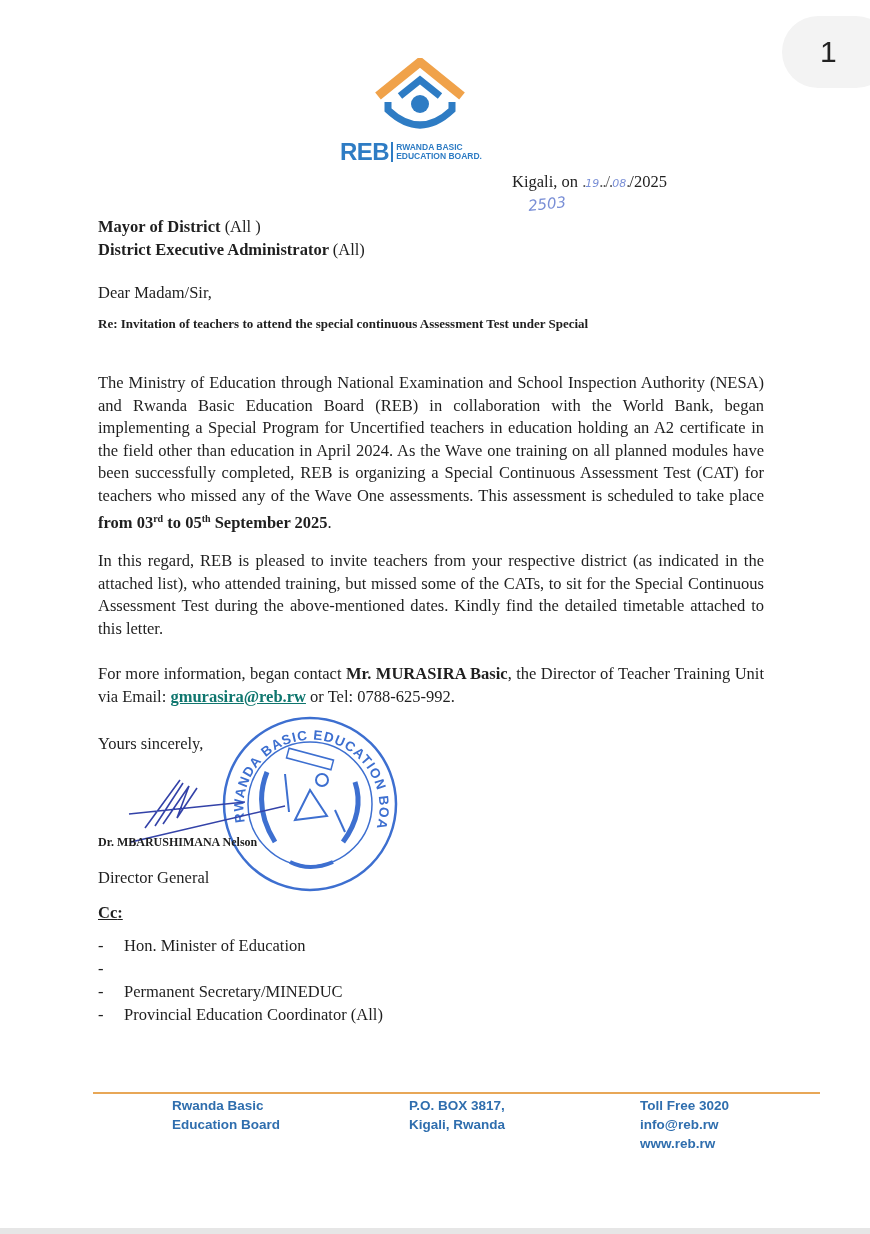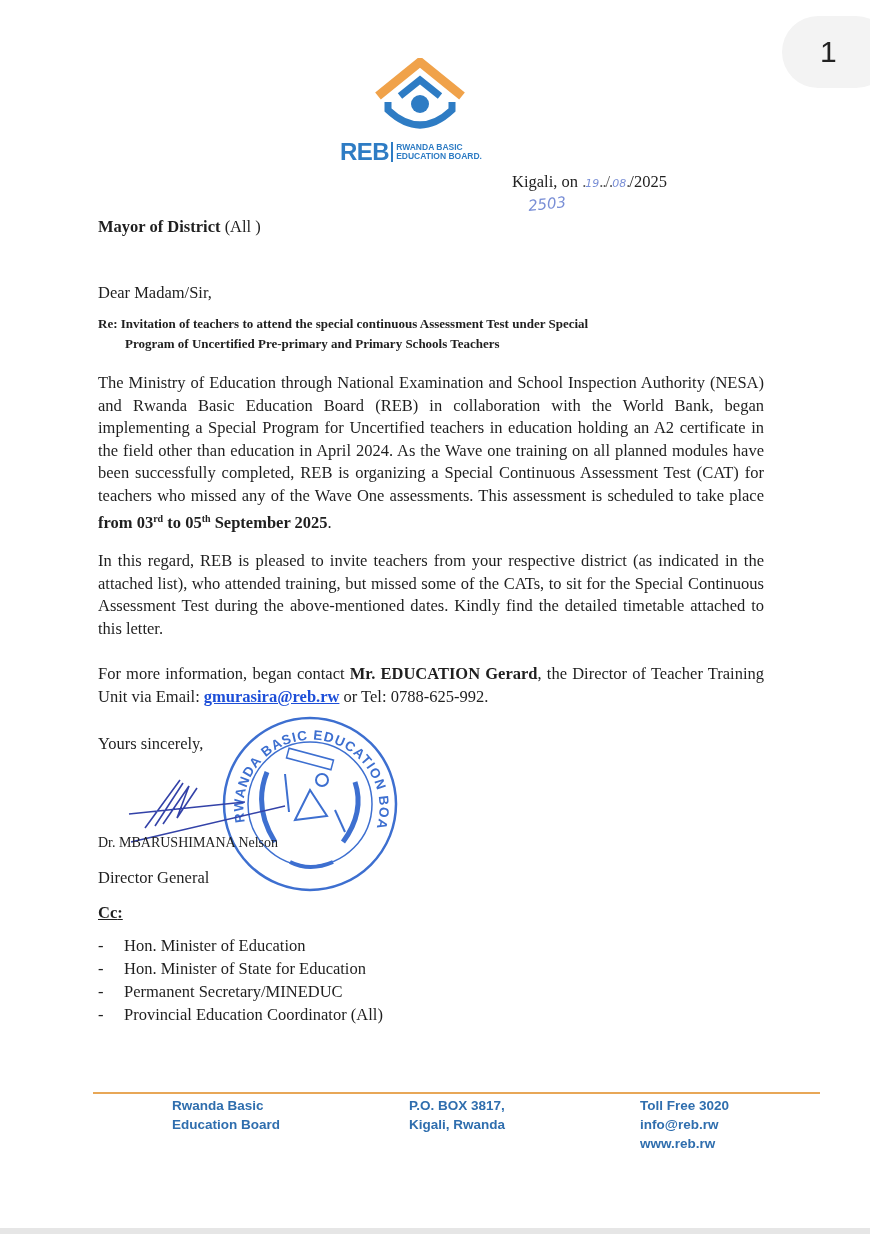--- a/index.html
+++ b/index.html
@@ -31,26 +31,26 @@
 
     .salutation { position: absolute; left: 98px; top: 283px; font-size: 16.5px; text-align: center; }
 
     .subject { position: absolute; left: 98px; top: 314px; width: 660px; font-size: 13px; line-height: 20px; font-weight: bold; }
     .subject .l2 { padding-left: 27px; display: block; }
 
     .para { position: absolute; left: 98px; width: 666px; font-size: 16.5px; line-height: 22.5px; text-align: justify; }
     .p1 { top: 372px; }
     .p2 { top: 550px; }
     .p3 { top: 663px; }
-    .link { color: #1d4ed8; text-decoration: underline; font-weight: bold; }
+    .link { color: #0f766e; text-decoration: underline; font-weight: bold; }
 
     .closing { position: absolute; left: 98px; top: 734px; font-size: 16.5px; }
     .signature { position: absolute; left: 125px; top: 778px; }
     .stamp { position: absolute; left: 215px; top: 712px; }
-    .signer { position: absolute; left: 98px; top: 835px; font-size: 14px; font-weight: normal; }
+    .signer { position: absolute; left: 98px; top: 835px; font-size: 12px; font-weight: bold; }
     .signer-title { position: absolute; left: 98px; top: 868px; font-size: 16.5px; }
 
     .cc-label { position: absolute; left: 98px; top: 903px; font-size: 16.5px; font-weight: bold; text-decoration: underline; }
     .cc-list { position: absolute; left: 98px; top: 934px; font-size: 16.5px; line-height: 23px; list-style: none; }
     .cc-list li { display: flex; }
     .cc-list .dash { width: 26px; }
 
     .footer-line { position: absolute; left: 93px; top: 1092px; width: 727px; height: 2px; background: #e8a757; }
     .footer-col { position: absolute; top: 1096px; font-family: "Liberation Sans", sans-serif; font-weight: bold; font-size: 13.5px; line-height: 19px; color: #2f6eae; }
     .fc1 { left: 172px; }
@@ -85,37 +85,37 @@
 
 <div class="dateblock">
   <div>
     <span>Kigali, on </span><span class="dots">.</span><span class="handwrite">19</span><span class="dots">../.</span><span class="handwrite">08</span><span class="dots">.</span><span>/2025</span>
   </div>
 </div>
 <span class="refnum">2503</span>
 
 <div class="addressee">
   <div><span class="b">Mayor of District </span><span>(All )</span></div>
+  <div><span class="b">District Executive Administrator </span><span>(All)</span></div>
 </div>
 
 <div class="salutation">Dear Madam/Sir,</div>
 
 <div class="subject">
   <span>Re: Invitation of teachers to attend the special continuous Assessment Test under Special</span>
-  <span class="l2">Program of Uncertified Pre-primary and Primary Schools Teachers</span>
 </div>
 
 <div class="para p1">
   <span>The Ministry of Education through National Examination and School Inspection Authority (NESA) and Rwanda Basic Education Board (REB) in collaboration with the World Bank, began implementing a Special Program for Uncertified teachers in education holding an A2 certificate in the field other than education in April 2024. As the Wave one training on all planned modules have been successfully completed, REB is organizing a Special Continuous Assessment Test (CAT) for teachers who missed any of the Wave One assessments. This assessment is scheduled to take place </span><b><span>from 03</span><span class="sup">rd</span><span> to 05</span><span class="sup">th</span><span> September 2025</span></b><span>.</span>
 </div>
 
 <div class="para p2">In this regard, REB is pleased to invite teachers from your respective district (as indicated in the attached list), who attended training, but missed some of the CATs, to sit for the Special Continuous Assessment Test during the above-mentioned dates. Kindly find the detailed timetable attached to this letter.</div>
 
 <div class="para p3">
-  <span>For more information, began contact </span><b>Mr. EDUCATION Gerard</b><span>, the Director of Teacher Training Unit via Email: </span><a class="link">gmurasira@reb.rw</a><span> or Tel: 0788-625-992.</span>
+  <span>For more information, began contact </span><b>Mr. MURASIRA Basic</b><span>, the Director of Teacher Training Unit via Email: </span><a class="link">gmurasira@reb.rw</a><span> or Tel: 0788-625-992.</span>
 </div>
 
 <div class="closing">Yours sincerely,</div>
 
 <svg class="stamp" width="185" height="180" viewBox="0 0 185 180">
   <defs>
     <path id="stampArc" d="M30,110 A68,68 0 1,1 160,120"></path>
   </defs>
   <circle cx="95" cy="92" r="86" fill="none" stroke="#3d6fd0" stroke-width="2.5"></circle>
   <circle cx="95" cy="92" r="62" fill="none" stroke="#3d6fd0" stroke-width="1.5"></circle>
@@ -140,21 +140,20 @@
 <div class="signer-title">Director General</div>
 
 <div class="cc-label"><span>Cc</span><span>:</span></div>
 <ul class="cc-list">
   <li>
       <span class="dash">-</span>
       <span>Hon. Minister of Education</span>
     </li>
   <li>
       <span class="dash">-</span>
-      <span>Hon. Minister of State for Education</span>
     </li>
   <li>
       <span class="dash">-</span>
       <span>Permanent Secretary/MINEDUC</span>
     </li>
   <li>
       <span class="dash">-</span>
       <span>Provincial Education Coordinator (All)</span>
     </li>
 </ul>

